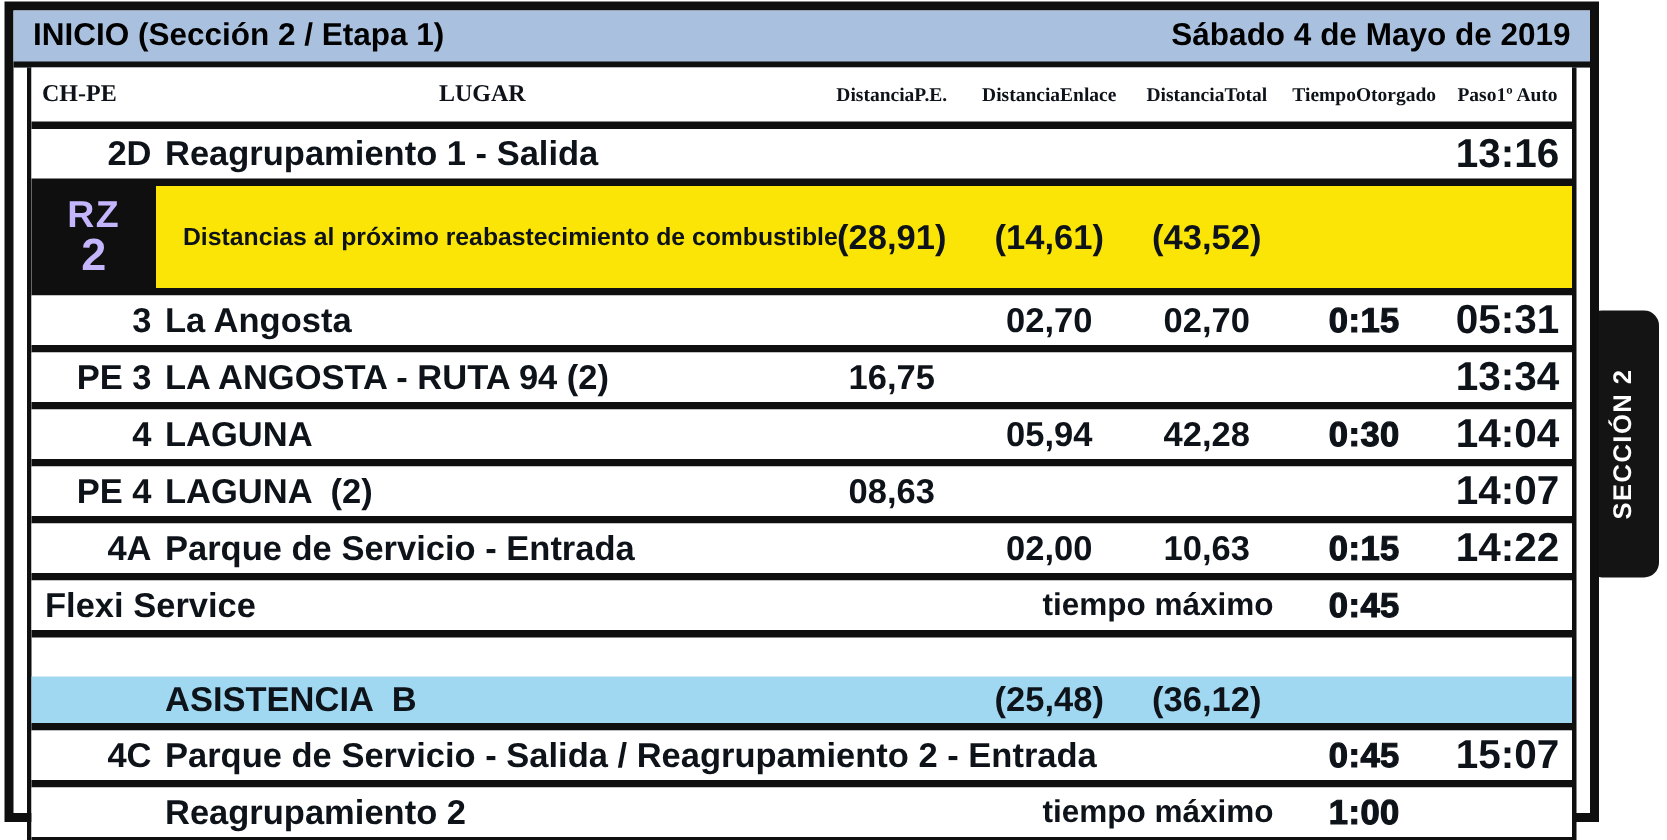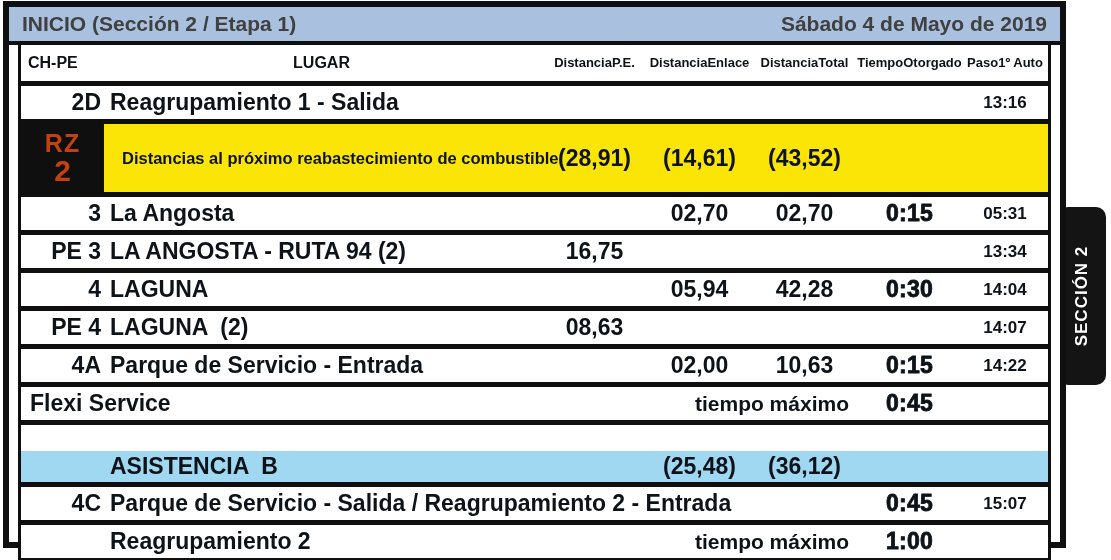--- a/index.html
+++ b/index.html
@@ -17,46 +17,46 @@
     transform:rotate(-90deg);white-space:nowrap;color:#ffffff;
     font-weight:bold;font-size:17px;letter-spacing:1px;
   }
   .frame{
     position:absolute;left:3px;top:1px;width:1063px;height:547px;
     box-sizing:border-box;border:6px solid #0f0f0f;background:#ffffff;z-index:2;
   }
   .titlebar{
     height:34px;background:#a9c0de;border-bottom:4px solid #0f0f0f;
     display:flex;align-items:center;justify-content:space-between;
-    padding:0 13px;font-weight:bold;font-size:21px;color:#404040;
+    padding:0 13px;font-weight:bold;font-size:21px;color:#000000;
   }
   .tbl{
     margin:0 9px;border-left:3px solid #0f0f0f;border-right:3px solid #0f0f0f;
     color:#0e1319;
   }
   .row{display:flex;align-items:stretch;border-bottom:5px solid #0f0f0f;background:#ffffff;}
-  .thead{height:36px;font-weight:bold;font-size:13px;line-height:1.15;}
+  .thead{height:36px;font-weight:bold;font-size:13px;line-height:1.15;font-family:Liberation Serif, serif;}
   .row.normal,.row.maxtime{height:33px;font-weight:bold;}
   .row.refuel{height:68px;}
   .row.assistance{height:31px;background:#a0d8f1;font-weight:bold;margin-top:26px;}
   .cell{display:flex;align-items:center;box-sizing:border-box;}
   .c-ch{width:80px;justify-content:flex-end;white-space:nowrap;font-size:23px;font-weight:bold;}
   .c-lugar{flex:1;justify-content:flex-start;padding-left:9px;white-space:pre;
            font-size:23px;font-weight:bold;overflow:visible;min-width:0;}
   .c-num{width:105px;justify-content:center;font-size:23px;font-weight:bold;white-space:nowrap;}
   .c-tiempo{width:105px;justify-content:center;font-size:23px;font-weight:bold;white-space:nowrap;
             -webkit-text-stroke:0.8px #0e1319;letter-spacing:0.3px;}
-  .c-paso{width:86px;justify-content:center;font-size:17px;font-weight:bold;white-space:nowrap;}
+  .c-paso{width:86px;justify-content:center;font-size:27px;font-weight:bold;white-space:nowrap;}
   .thead .c-ch{justify-content:flex-start;padding-left:7px;font-size:16px;}
   .thead .c-lugar{justify-content:center;padding-left:0;font-size:16px;}
   .thead .c-num,.thead .c-tiempo,.thead .c-paso{
     flex-direction:row;justify-content:center;font-size:13px;
     -webkit-text-stroke:0;letter-spacing:0;
   }
-  .c-rz{width:83px;background:#0f0f0f;color:#c2410c;display:flex;flex-direction:column;
+  .c-rz{width:83px;background:#0f0f0f;color:#c4b5fd;display:flex;flex-direction:column;
         align-items:center;justify-content:center;line-height:1;}
   .rz-top{font-size:25px;font-weight:bold;letter-spacing:1px;}
   .rz-num{font-size:30px;font-weight:bold;}
   .ylw{flex:1;display:flex;align-items:stretch;background:#fbe506;min-width:0;}
   .ylw .c-lugar{font-size:16.5px;padding-left:18px;}
   .c-note{width:315px;justify-content:flex-end;padding-right:8px;font-size:21px;
           font-weight:bold;white-space:nowrap;}
 </style>
 </head>
 <body>

